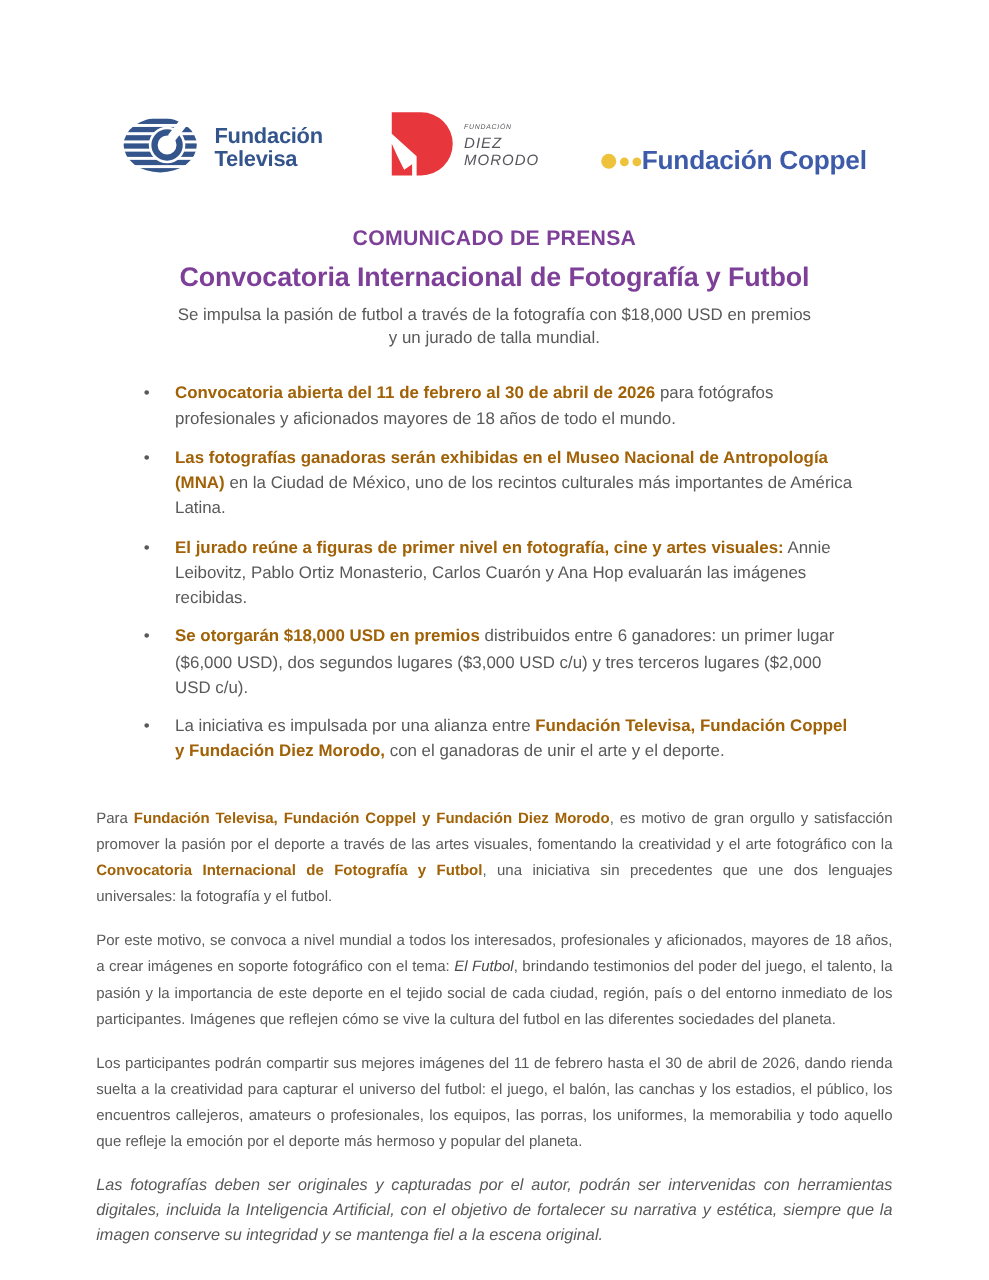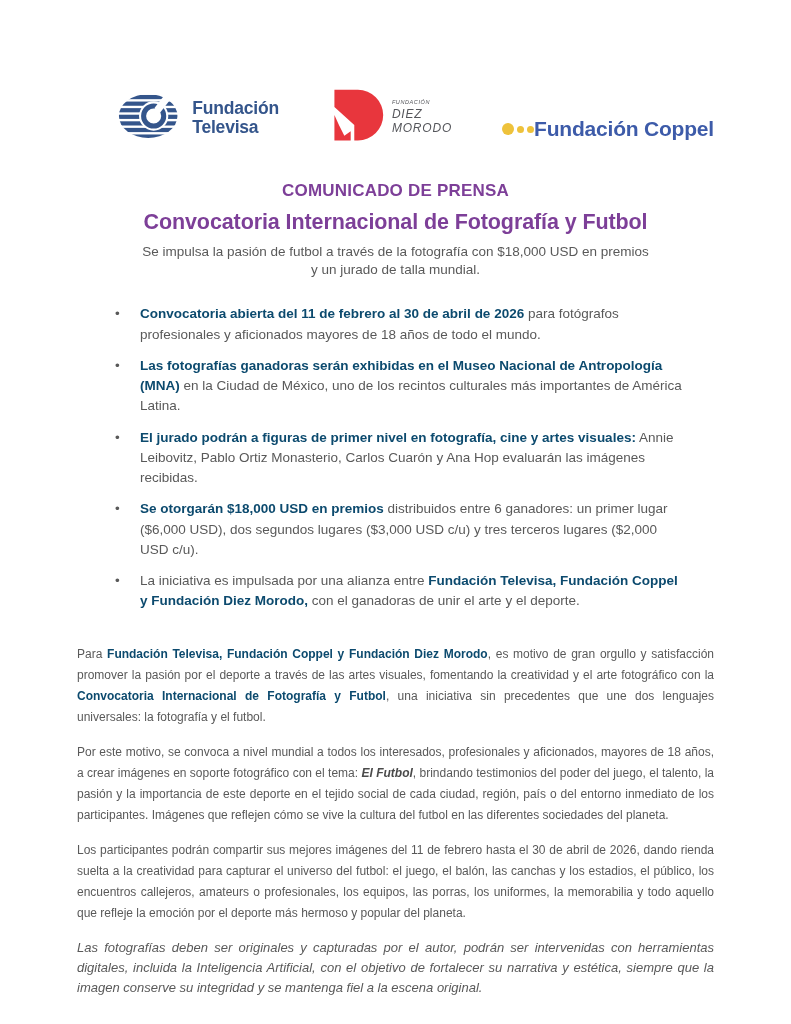--- a/index.html
+++ b/index.html
@@ -5,21 +5,21 @@
   html,body{margin:0;padding:0;background:#ffffff;}
   body{
     width:791px;height:1024px;overflow:hidden;
     font-family:"Liberation Sans","DejaVu Sans",sans-serif;
     -webkit-font-smoothing:antialiased;
   }
   .page{width:791px;height:1024px;background:#fff;box-sizing:border-box;padding:0 77px;position:relative;}
 
   
   .logo-row{
-    display:flex;align-items:center;justify-content:flex-end;
+    display:flex;align-items:center;justify-content:center;
     gap:50px;padding-top:86px;height:64px;box-sizing:content-box;
   }
   .logo{display:flex;align-items:center;}
 
   
   .tv-logo{gap:10px;}
   .tv-text{color:#34558B;font-weight:bold;font-size:17.5px;line-height:1.06;letter-spacing:-0.2px;}
 
   
   .dm-logo{gap:7px;font-style:italic;}
@@ -53,22 +53,22 @@
   ul.bullets{
     list-style:none;margin:25px 26px 0 38px;padding:0;
   }
   ul.bullets li{
     position:relative;padding-left:25px;margin-bottom:11px;
     color:#595959;font-size:13.5px;line-height:1.5;text-align:left;
   }
   ul.bullets li .marker{
     position:absolute;left:0;top:0;color:#595959;font-size:13.5px;
   }
-  .b{font-weight:bold;color:#0c4a6e;}
-  .bi{font-weight:bold;font-style:italic;color:#4A4A4A;margin-top:27px;}
+  .b{font-weight:bold;color:#a16207;}
+  .bi{font-weight:normal;font-style:italic;color:#4A4A4A;margin-top:27px;}
 
   
   .body-copy{margin-top:32px;}
   .body-copy p{
     margin:0 0 14px 0;color:#595959;font-size:12px;line-height:21px;
     text-align:justify;
   }
   .body-copy p.note{
     font-style:italic;font-size:13px;line-height:20px;margin-top:5px;
   }
@@ -136,21 +136,21 @@
   <div class="press-label">COMUNICADO DE PRENSA</div>
   <h1 class="doc-title">Convocatoria Internacional de Fotografía y Futbol</h1>
   <p class="subtitle">
     <span>Se impulsa la pasión de futbol a través de la fotografía con $18,000 USD en premios</span><br>
     <span>y un jurado de talla mundial.</span>
   </p>
 
   <ul class="bullets">
     <li><span class="marker">•</span><span class="b">Convocatoria abierta del 11 de febrero al 30 de abril de 2026</span><span> para fotógrafos profesionales y aficionados mayores de 18 años de todo el mundo.</span></li>
     <li><span class="marker">•</span><span class="b">Las fotografías ganadoras serán exhibidas en el Museo Nacional de Antropología (MNA)</span><span> en la Ciudad de México, uno de los recintos culturales más importantes de América Latina.</span></li>
-    <li><span class="marker">•</span><span class="b">El jurado podrán a figuras de primer nivel en fotografía, cine y artes visuales:</span><span> Annie Leibovitz, Pablo Ortiz Monasterio, Carlos Cuarón y Ana Hop evaluarán las imágenes recibidas.</span></li>
+    <li><span class="marker">•</span><span class="b">El jurado reúne a figuras de primer nivel en fotografía, cine y artes visuales:</span><span> Annie Leibovitz, Pablo Ortiz Monasterio, Carlos Cuarón y Ana Hop evaluarán las imágenes recibidas.</span></li>
     <li><span class="marker">•</span><span class="b">Se otorgarán $18,000 USD en premios</span><span> distribuidos entre 6 ganadores: un primer lugar ($6,000 USD), dos segundos lugares ($3,000 USD c/u) y tres terceros lugares ($2,000 USD c/u).</span></li>
     <li><span class="marker">•</span><span>La iniciativa es impulsada por una alianza entre </span><span class="b">Fundación Televisa, Fundación Coppel y Fundación Diez Morodo,</span><span> con el ganadoras de unir el arte y el deporte.</span></li>
   </ul>
 
   <div class="body-copy">
     <p><span>Para </span><span class="b">Fundación Televisa, Fundación Coppel y Fundación Diez Morodo</span><span>, es motivo de gran orgullo y satisfacción promover la pasión por el deporte a través de las artes visuales, fomentando la creatividad y el arte fotográfico con la </span><span class="b">Convocatoria Internacional de Fotografía y Futbol</span><span>, una iniciativa sin precedentes que une dos lenguajes universales: la fotografía y el futbol.</span></p>
 
     <p><span>Por este motivo, se convoca a nivel mundial a todos los interesados, profesionales y aficionados, mayores de 18 años, a crear imágenes en soporte fotográfico con el tema: </span><span class="bi">El Futbol</span><span>, brindando testimonios del poder del juego, el talento, la pasión y la importancia de este deporte en el tejido social de cada ciudad, región, país o del entorno inmediato de los participantes. Imágenes que reflejen cómo se vive la cultura del futbol en las diferentes sociedades del planeta.</span></p>
 
     <p>Los participantes podrán compartir sus mejores imágenes del 11 de febrero hasta el 30 de abril de 2026, dando rienda suelta a la creatividad para capturar el universo del futbol: el juego, el balón, las canchas y los estadios, el público, los encuentros callejeros, amateurs o profesionales, los equipos, las porras, los uniformes, la memorabilia y todo aquello que refleje la emoción por el deporte más hermoso y popular del planeta.</p>

